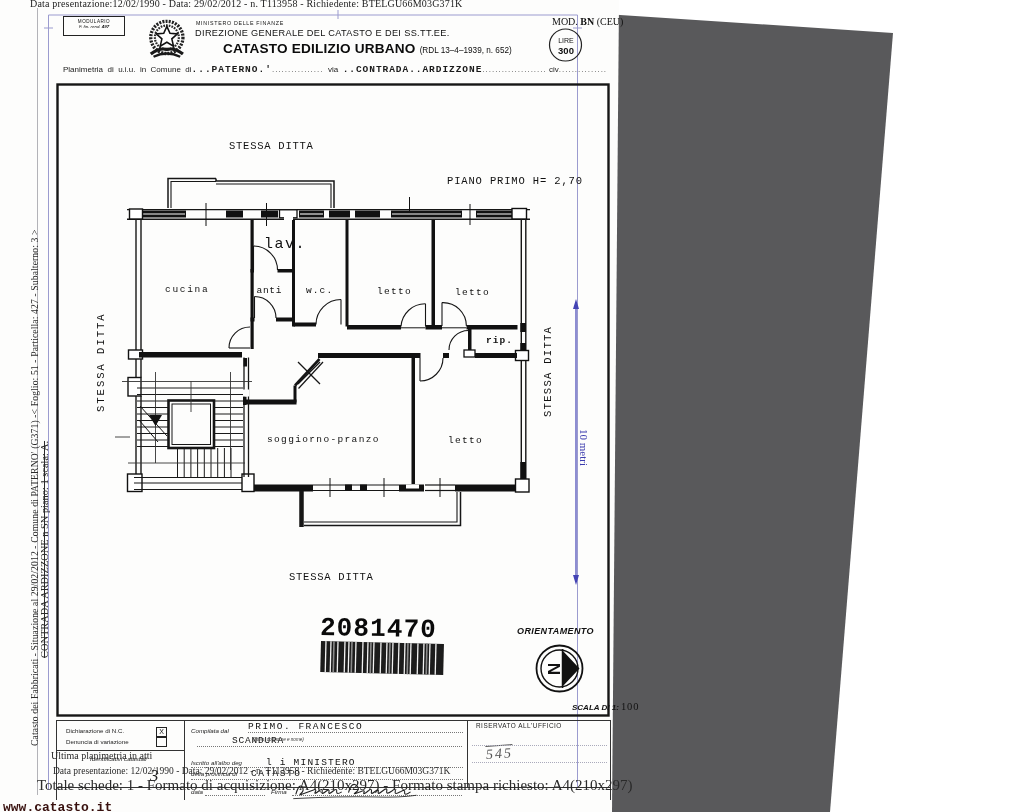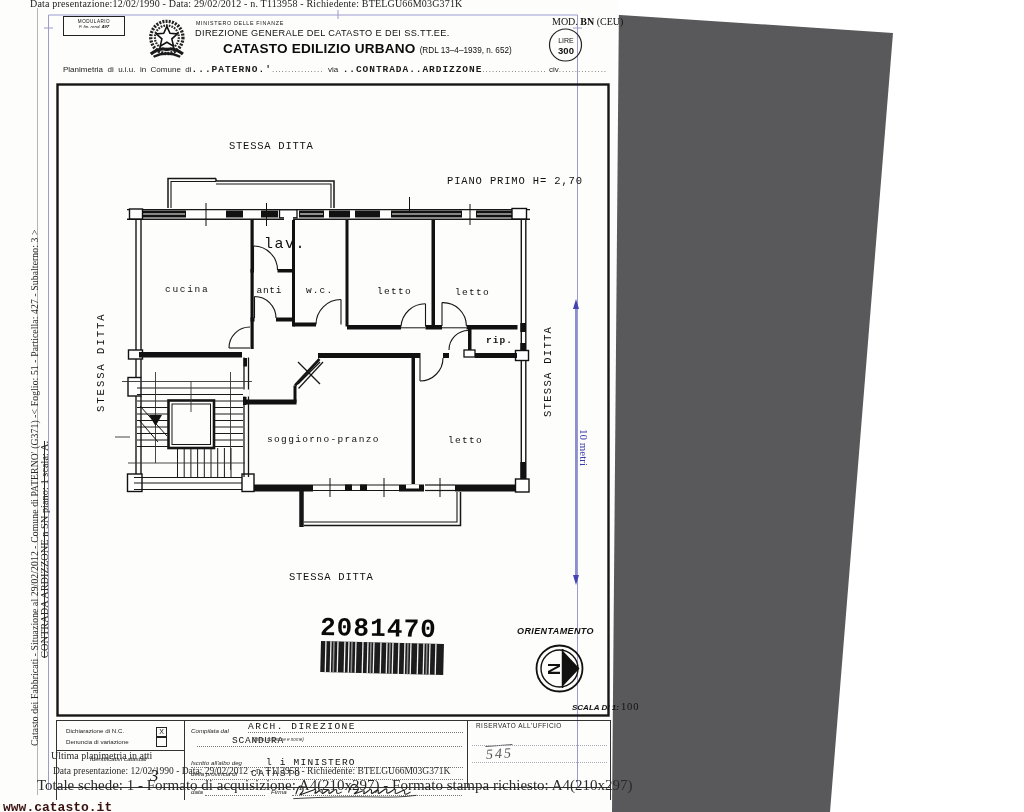--- a/index.html
+++ b/index.html
@@ -316,21 +316,21 @@
 <div class="ab" style="left:56px;top:750px;width:128px;height:0;border-top:1px solid #333;"></div>
 <div class="ab" style="left:56px;top:788px;width:555px;height:12px;border-left:1.2px solid #333;border-right:1.2px solid #333;box-sizing:border-box;"></div>
 
 <div class="ab" style="left:66px;top:727px;font-size:6.2px;color:#222;">Dichiarazione di N.C.</div>
 <div class="ab" style="left:66px;top:738px;font-size:6.2px;color:#222;">Denuncia di variazione</div>
 <div class="ab" style="left:156px;top:726.5px;width:9px;height:8px;border:1px solid #222;font-size:7px;text-align:center;line-height:8px;color:#111;">X</div>
 <div class="ab" style="left:156px;top:737px;width:9px;height:8px;border:1px solid #222;"></div>
 <div class="ab" style="left:90px;top:755px;font-size:6.2px;font-style:italic;color:#222;">Identificativi catastali</div>
 
 <div class="ab" style="left:191px;top:727px;font-size:6.2px;font-style:italic;color:#222;">Compilata dal</div>
-<div class="ab mono" style="left:248px;top:721px;font-size:9.5px;letter-spacing:1.5px;color:#111;">ARCH. DIREZIONE</div>
+<div class="ab mono" style="left:248px;top:721px;font-size:9.5px;letter-spacing:1.5px;color:#111;">PRIMO. FRANCESCO</div>
 <div class="ab mono" style="left:197px;top:735px;font-size:9.5px;letter-spacing:0.8px;color:#111;margin-left:35px;">SCANDURA</div>
 <div class="ab" style="left:253px;top:737px;font-size:4.6px;font-style:italic;color:#333;">(titolo, cognome e nome)</div>
 <div class="ab" style="left:191px;top:759px;font-size:6.2px;font-style:italic;color:#222;">Iscritto all'albo deg</div>
 <div class="ab mono" style="left:266px;top:756.5px;font-size:9.5px;letter-spacing:1.2px;color:#111;">l i MINISTERO</div>
 <div class="ab" style="left:191px;top:770px;font-size:6.2px;font-style:italic;color:#222;">della provincia di</div>
 <div class="ab mono" style="left:251px;top:767.5px;font-size:9.5px;letter-spacing:1.5px;color:#111;">CATASTO</div>
 <div class="ab" style="left:191px;top:788px;font-size:6.2px;font-style:italic;color:#222;">data</div>
 <div class="ab" style="left:271px;top:788px;font-size:6.2px;font-style:italic;color:#222;">Firma</div>
 
 <div class="ab" style="left:476px;top:722px;font-size:6.4px;letter-spacing:0.5px;color:#222;">RISERVATO ALL'UFFICIO</div>

